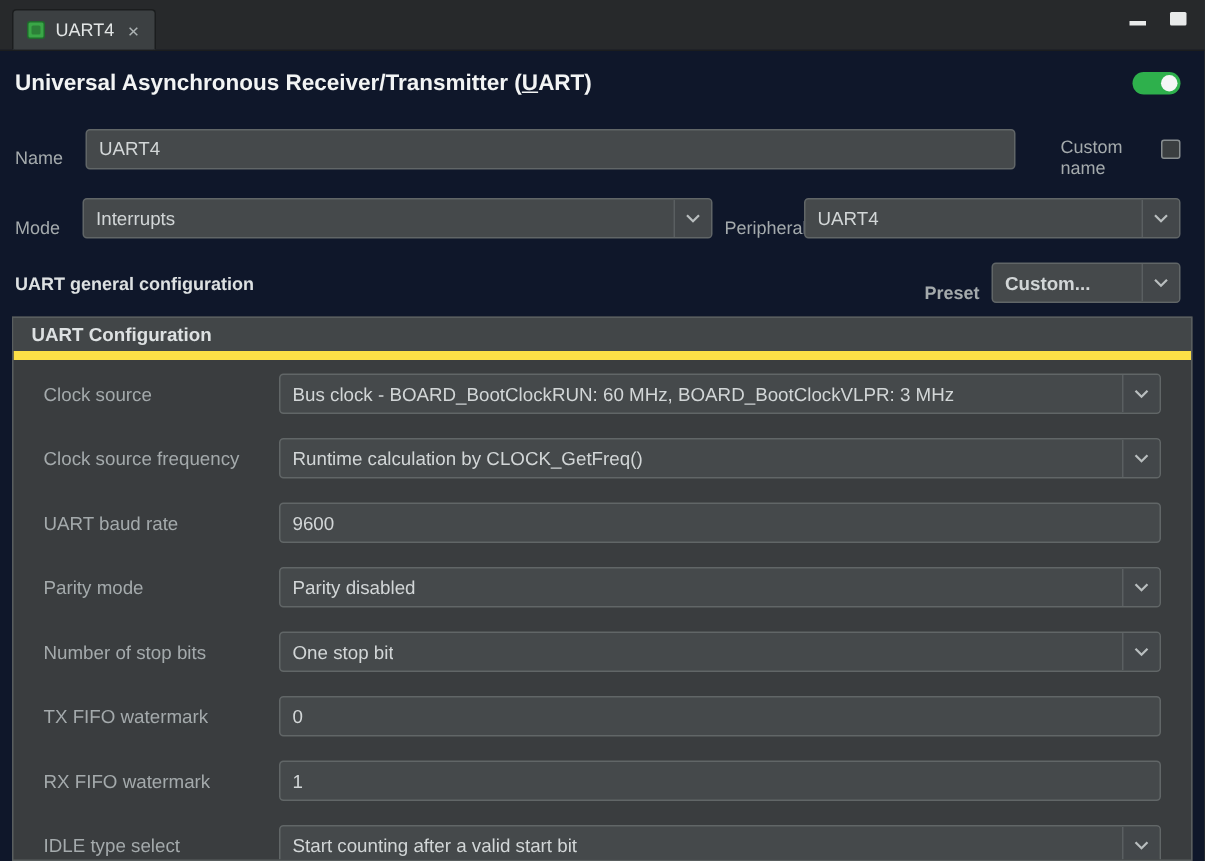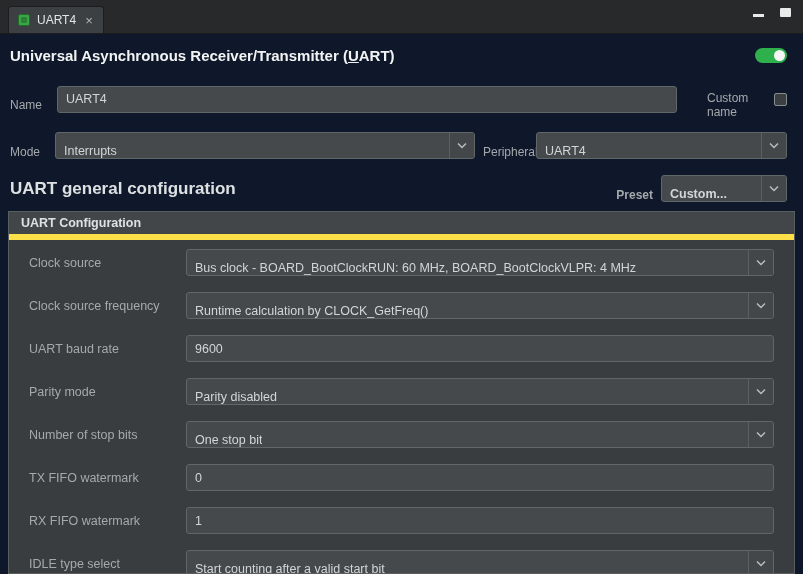--- a/index.html
+++ b/index.html
@@ -57,36 +57,36 @@
     width: 13px; height: 13px; flex: none; background: #3b3f41; border: 1px solid #878d8f;
     border-radius: 2px; position: relative; cursor: pointer;
   }
   .checkbox.checked { background: #2e8fd8; border-color: #1f6aa6; }
   .checkbox.checked::after {
     content: ""; position: absolute; left: 4px; top: 1px; width: 3px; height: 7px;
     border-right: 2px solid #fff; border-bottom: 2px solid #fff; transform: rotate(45deg);
   }
 
   .select {
-    height: 27px; display: flex; align-items: flex-end; background: #45494b;
+    height: 27px; display: flex; align-items: center; background: #45494b;
     border: 1px solid #616667; border-radius: 3px; cursor: pointer; overflow: hidden;
   }
   .select .val { padding-left: 8px; color: #d2d6d7; font-size: 12.5px; white-space: nowrap; overflow: hidden; text-overflow: ellipsis; }
   .select .btn {
     margin-left: auto; flex: none; width: 25px; align-self: stretch; display: flex; align-items: center; justify-content: center;
     border-left: 1px solid #5a5f61; background: #43474a;
   }
   .select .btn svg { display: block; }
 
   .mode-select { width: 420px; flex: none; }
   .periph-lbl { margin-left: 8px; width: 57px; margin-right: 8px; }
   .periph-select { flex: 1; }
 
   .row-general { margin-top: 16px; }
-  .section-title { font-size: 17px; font-weight: bold; color: #dde1e2; }
+  .section-title { font-size: 12px; font-weight: bold; color: #dde1e2; }
   .preset-group { margin-left: auto; display: flex; align-items: center; font-weight: bold; }
   .preset-lbl { margin-right: 8px; }
   .preset-select { width: 126px; flex: none; }
 
   
   .config-box {
     margin: 9px 8px 0 8px; flex: 1; border: 1px solid #595e5f; display: flex; flex-direction: column; overflow: hidden;
     background: #3a3d3f;
   }
   .config-header {
@@ -173,21 +173,21 @@
       </span>
     </div>
 
     <div class="config-box">
       <div class="config-header">UART Configuration</div>
       <div class="config-rows">
 
         <div class="cfg-row">
           <span class="cfg-label">Clock source</span>
           <div class="select">
-            <span class="val">Bus clock - BOARD_BootClockRUN: 60 MHz, BOARD_BootClockVLPR: 4 MHz</span>
+            <span class="val">Bus clock - BOARD_BootClockRUN: 60 MHz, BOARD_BootClockVLPR: 3 MHz</span>
             <span class="btn">
               <svg width="10" height="7" viewBox="0 0 10 7">
                   <polyline points="1,1.5 5,5.5 9,1.5" fill="none" stroke="#b8bdbe" stroke-width="1.5"></polyline>
                 </svg>
             </span>
           </div>
         </div>
 
         <div class="cfg-row">
           <span class="cfg-label">Clock source frequency</span>

